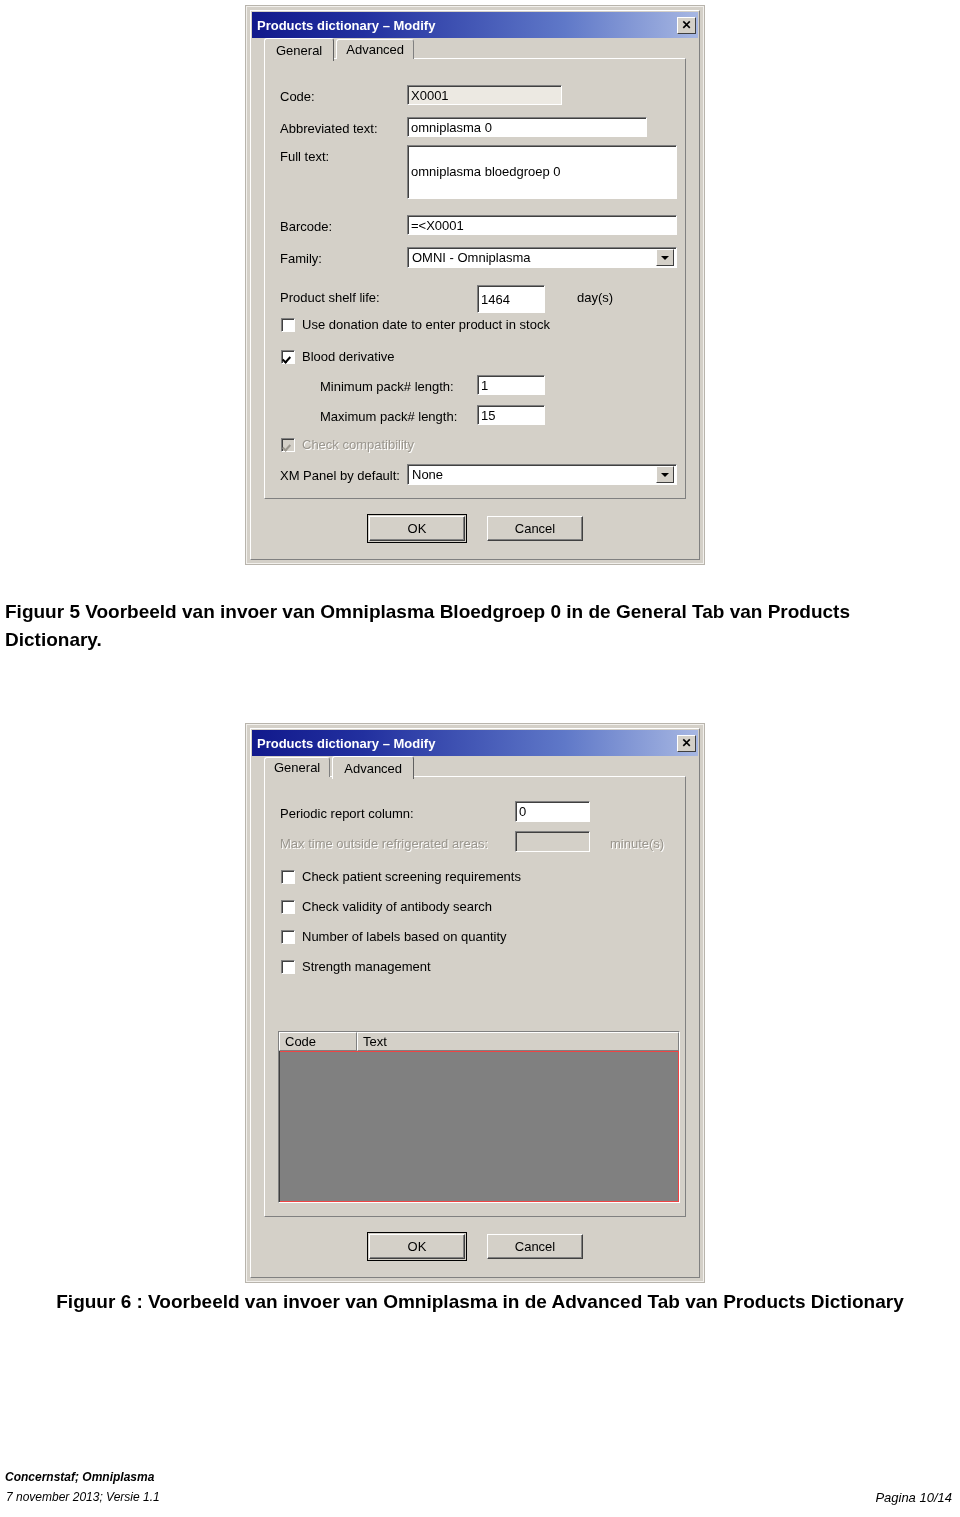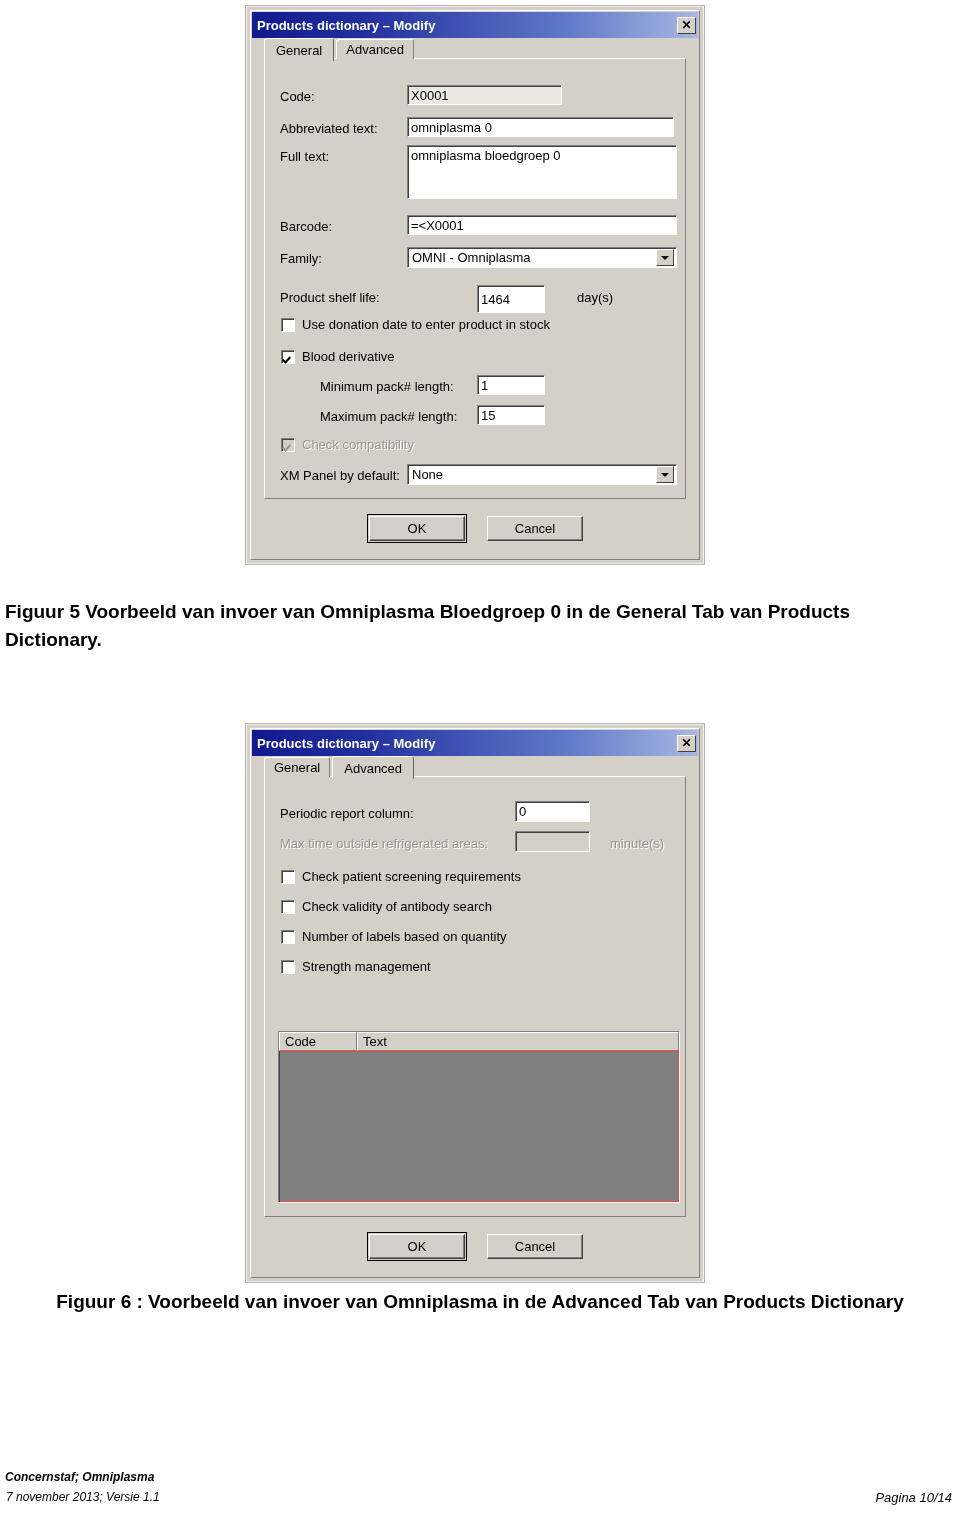--- a/index.html
+++ b/index.html
@@ -81,21 +81,21 @@
     border-top:1px solid #808080;border-left:1px solid #808080;
     border-right:1px solid #ffffff;border-bottom:1px solid #ffffff;
     box-shadow:inset 1px 1px 0 #404040;
     font-size:13px;color:#000;
     padding:1px 3px;box-sizing:border-box;
     display:flex;align-items:center;
     overflow:hidden;white-space:nowrap;
   }
   .field.readonlyish{background:#ece9e2;}
   .field.disabled{background:#d4d0c8;color:#9a968e;}
-  .field.multiline{display:block;padding-top:2px;}
+  .field.multiline{display:block;padding-top:18px;}
 
   .combo{
     background:#ffffff;
     border-top:1px solid #808080;border-left:1px solid #808080;
     border-right:1px solid #ffffff;border-bottom:1px solid #ffffff;
     box-shadow:inset 1px 1px 0 #404040;
     font-size:13px;color:#000;
     display:flex;align-items:center;
     padding-left:4px;box-sizing:border-box;
   }
@@ -192,21 +192,21 @@
         <span>Advanced</span>
       </div>
     </div>
 
     <div class="tabpanel">
 
       <span class="lbl" style="position:absolute;left:15px;top:30px;">Code:</span>
       <div class="field readonlyish" style="left:142px;top:26px;width:155px;height:20px;position:absolute;">X0001</div>
 
       <span class="lbl" style="position:absolute;left:15px;top:62px;">Abbreviated text:</span>
-      <div class="field" style="left:142px;top:58px;width:267px;height:20px;position:absolute;">omniplasma 0</div>
+      <div class="field" style="left:142px;top:58px;width:240px;height:20px;position:absolute;">omniplasma 0</div>
 
       <span class="lbl" style="position:absolute;left:15px;top:90px;">Full text:</span>
       <div class="field multiline" style="left:142px;top:86px;width:270px;height:54px;position:absolute;">omniplasma bloedgroep 0</div>
 
       <span class="lbl" style="position:absolute;left:15px;top:160px;">Barcode:</span>
       <div class="field" style="left:142px;top:156px;width:270px;height:20px;position:absolute;">=&lt;X0001</div>
 
       <span class="lbl" style="position:absolute;left:15px;top:192px;">Family:</span>
       <div class="combo" style="left:142px;top:188px;width:270px;height:21px;position:absolute;">
         <span class="val">OMNI - Omniplasma</span>

